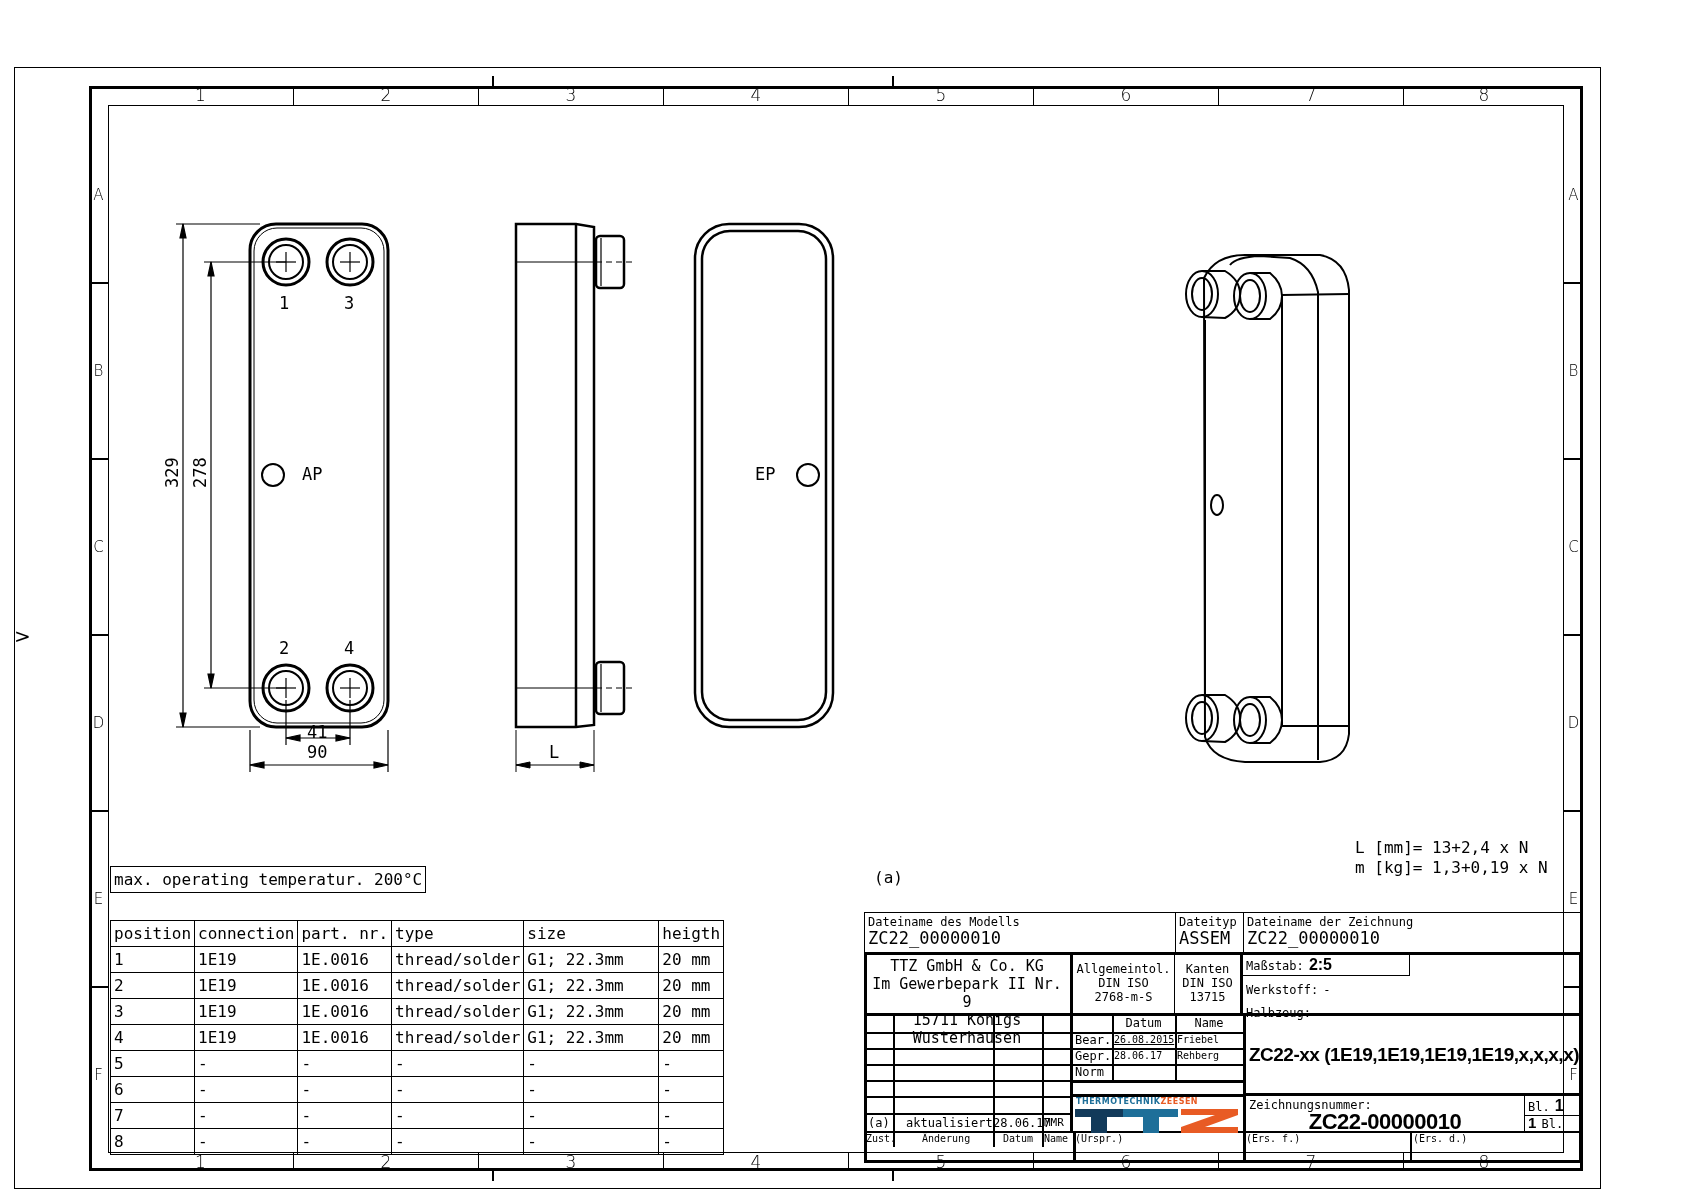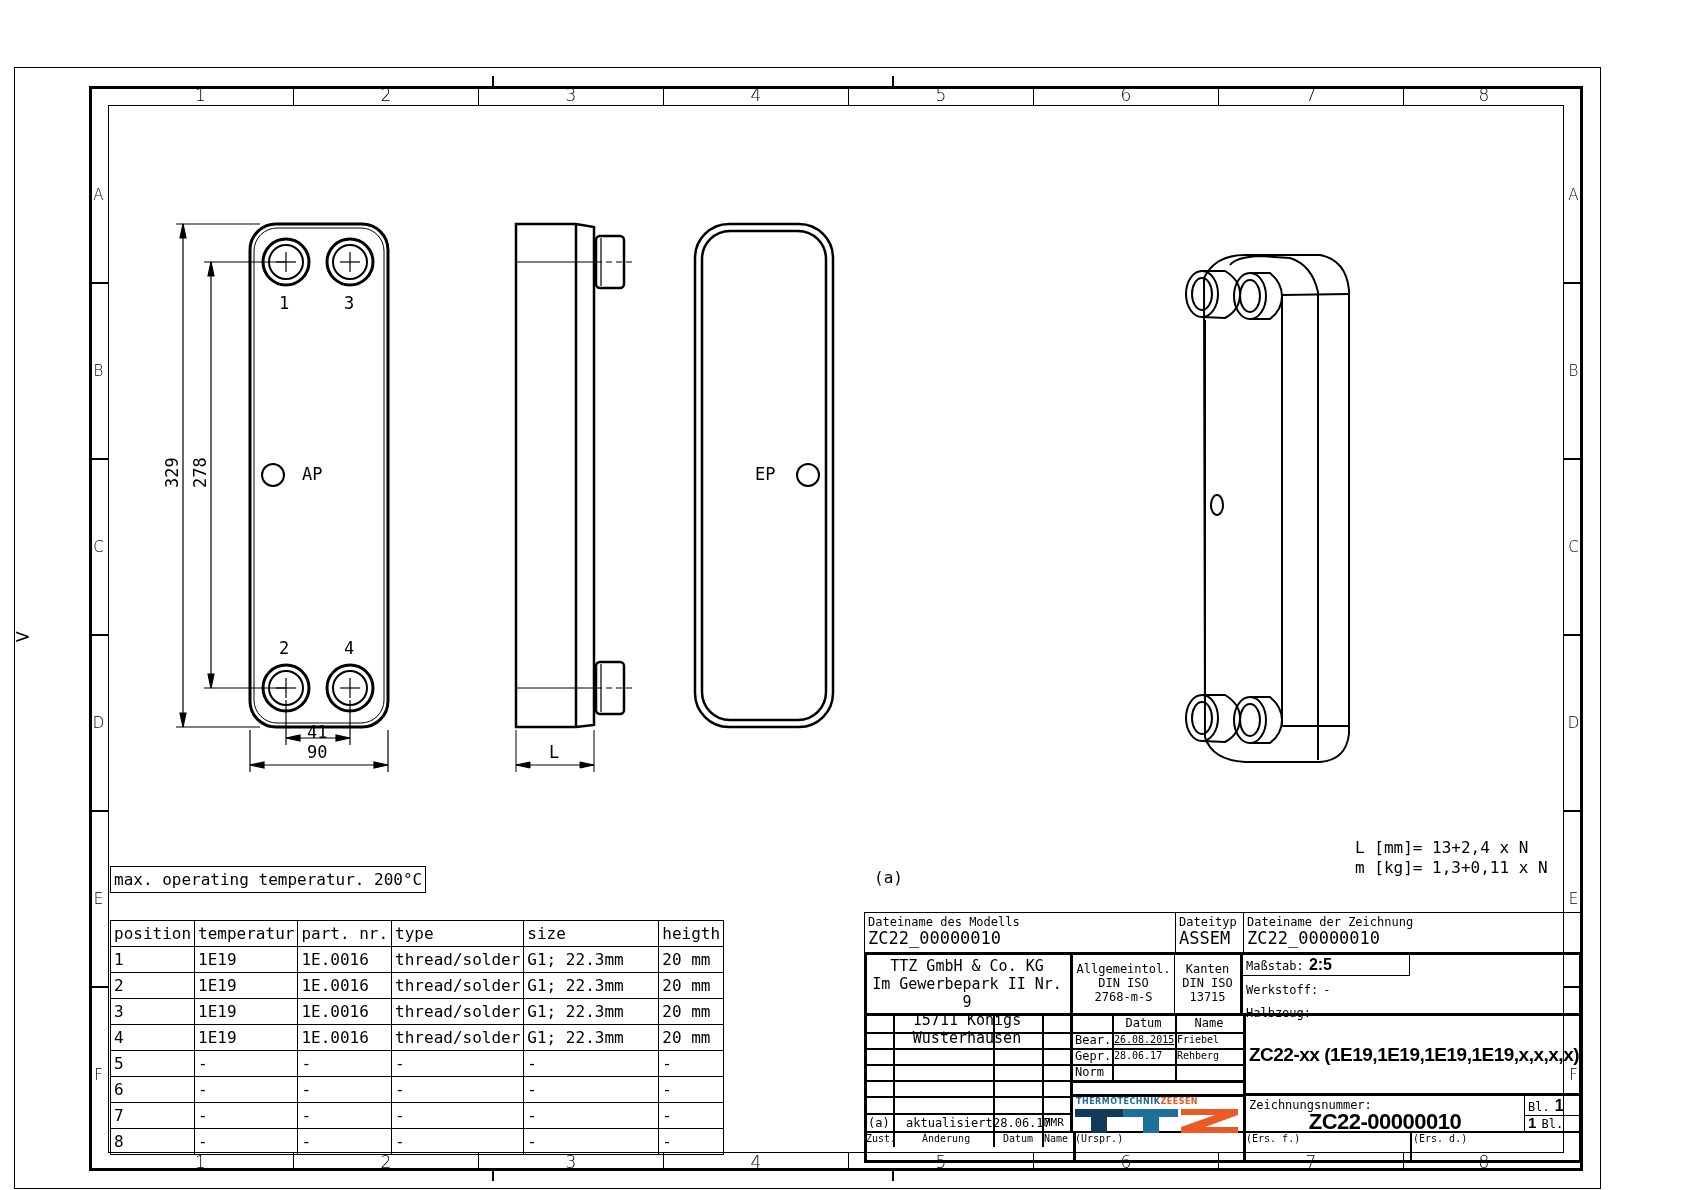--- a/index.html
+++ b/index.html
@@ -191,35 +191,35 @@
 <div class="abs t" style="left:279px;top:293px;font-size:17px;">1</div>
 <div class="abs t" style="left:344px;top:293px;font-size:17px;">3</div>
 <div class="abs t" style="left:279px;top:638px;font-size:17px;">2</div>
 <div class="abs t" style="left:344px;top:638px;font-size:17px;">4</div>
 <div class="abs t" style="left:302px;top:464px;font-size:17px;">AP</div>
 <div class="abs t" style="left:307px;top:722px;font-size:17px;">41</div>
 <div class="abs t" style="left:307px;top:742px;font-size:17px;">90</div>
 <div class="abs t" style="left:549px;top:742px;font-size:17px;">L</div>
 <div class="abs t" style="left:755px;top:464px;font-size:17px;">EP</div>
 <div class="abs t" style="left:1355px;top:838px;font-size:16px;">L [mm]= 13+2,4  x  N</div>
-<div class="abs t" style="left:1355px;top:858px;font-size:16px;">m [kg]= 1,3+0,11  x  N</div>
+<div class="abs t" style="left:1355px;top:858px;font-size:16px;">m [kg]= 1,3+0,19  x  N</div>
 <div class="abs t" style="left:874px;top:868px;font-size:16px;">(a)</div>
 
 <table class="spec" style="left:110px;top:866px;">
   <tbody>
   <tr>
         <td style="width:255px;">max. operating temperatur. 200°C</td>
       </tr>
 </tbody>
   </table>
 <table class="spec" style="left:110px;top:920px;">
   <tbody>
       <tr>
     <td style="width:67px;">position</td>
-    <td style="width:86px;">temperatur</td>
+    <td style="width:86px;">connection</td>
     <td style="width:86px;">part. nr.</td>
     <td style="width:120px;">type</td>
     <td style="width:128px;">size</td>
     <td style="width:56px;">heigth</td>
   </tr>
   <tr>
         <td>1</td>
         <td>1E19</td>
         <td>1E.0016</td>
         <td>thread/solder</td>

